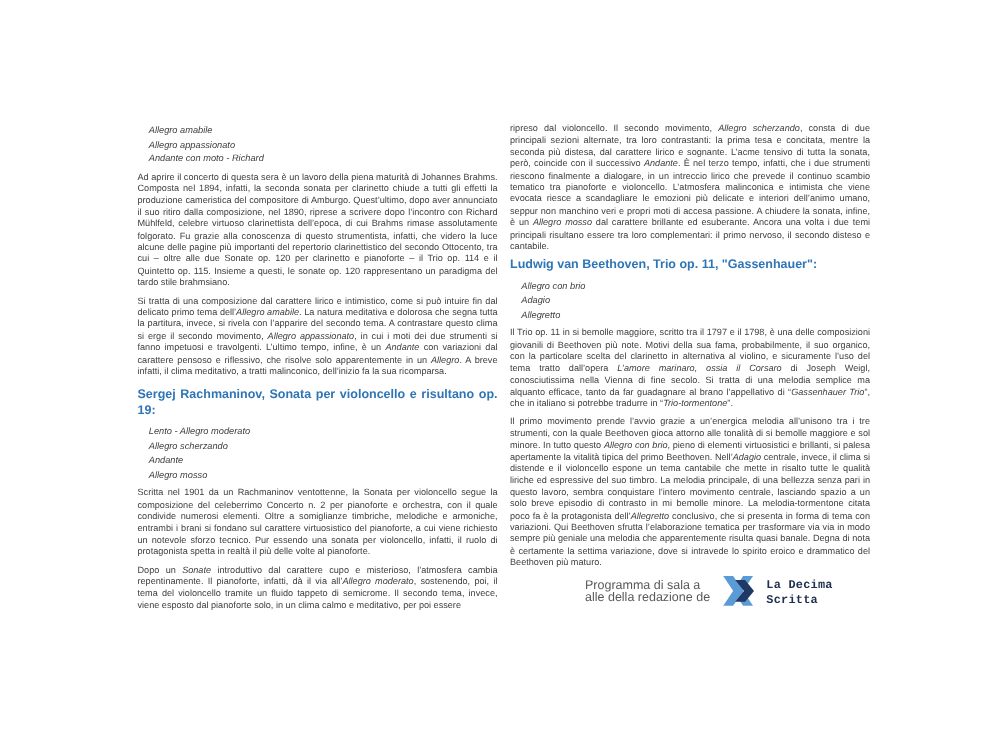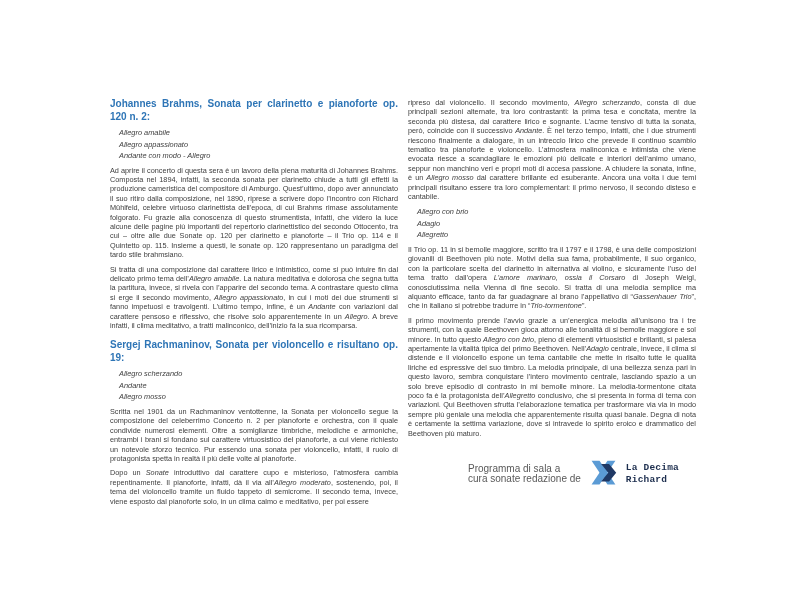--- a/index.html
+++ b/index.html
@@ -35,66 +35,67 @@
   }
 </style>
 </head>
 <body>
 
 <div class="page">
   <div class="content">
 
     <div class="col">
       <section class="section">
-        <h2 class="heading">Johannes Brahms, Sonata per clarinetto e pianoforte op. 120 n. 2:</h2>
         <div class="movements">
           <div class="movement">Allegro amabile</div>
           <div class="movement">Allegro appassionato</div>
-          <div class="movement">Andante con modo - Allegro</div>
+          <div class="movement">Andante con moto - Richard</div>
         </div>
         <p class="para">Ad aprire il concerto di questa sera è un lavoro della piena maturità di Johannes Brahms. Composta nel 1894, infatti, la seconda sonata per clarinetto chiude a tutti gli effetti la produzione cameristica del compositore di Amburgo. Quest’ultimo, dopo aver annunciato il suo ritiro dalla composizione, nel 1890, riprese a scrivere dopo l’incontro con Richard Mühlfeld, celebre virtuoso clarinettista dell’epoca, di cui Brahms rimase assolutamente folgorato. Fu grazie alla conoscenza di questo strumentista, infatti, che videro la luce alcune delle pagine più importanti del repertorio clarinettistico del secondo Ottocento, tra cui – oltre alle due Sonate op. 120 per clarinetto e pianoforte – il Trio op. 114 e il Quintetto op. 115. Insieme a questi, le sonate op. 120 rappresentano un paradigma del tardo stile brahmsiano.</p>
         <p class="para">Si tratta di una composizione dal carattere lirico e intimistico, come si può intuire fin dal delicato primo tema dell’<i>Allegro amabile</i>. La natura meditativa e dolorosa che segna tutta la partitura, invece, si rivela con l’apparire del secondo tema. A contrastare questo clima si erge il secondo movimento, <i>Allegro appassionato</i>, in cui i moti dei due strumenti si fanno impetuosi e travolgenti. L’ultimo tempo, infine, è un <i>Andante</i> con variazioni dal carattere pensoso e riflessivo, che risolve solo apparentemente in un <i>Allegro</i>. A breve infatti, il clima meditativo, a tratti malinconico, dell’inizio fa la sua ricomparsa.</p>
       </section>
 
       <section class="section">
         <h2 class="heading">Sergej Rachmaninov, Sonata per violoncello e risultano op. 19:</h2>
         <div class="movements">
+          <div class="movement">Lento - Allegro moderato</div>
           <div class="movement">Allegro scherzando</div>
           <div class="movement">Andante</div>
           <div class="movement">Allegro mosso</div>
         </div>
         <p class="para">Scritta nel 1901 da un Rachmaninov ventottenne, la Sonata per violoncello segue la composizione del celeberrimo Concerto n. 2 per pianoforte e orchestra, con il quale condivide numerosi elementi. Oltre a somiglianze timbriche, melodiche e armoniche, entrambi i brani si fondano sul carattere virtuosistico del pianoforte, a cui viene richiesto un notevole sforzo tecnico. Pur essendo una sonata per violoncello, infatti, il ruolo di protagonista spetta in realtà il più delle volte al pianoforte.</p>
         <p class="para">Dopo un <i>Sonate</i> introduttivo dal carattere cupo e misterioso, l’atmosfera cambia repentinamente. Il pianoforte, infatti, dà il via all’<i>Allegro moderato</i>, sostenendo, poi, il tema del violoncello tramite un fluido tappeto di semicrome. Il secondo tema, invece, viene esposto dal pianoforte solo, in un clima calmo e meditativo, per poi essere</p>
       </section>
     </div>
 
     <div class="col">
       <p class="para">ripreso dal violoncello. Il secondo movimento, <i>Allegro scherzando</i>, consta di due principali sezioni alternate, tra loro contrastanti: la prima tesa e concitata, mentre la seconda più distesa, dal carattere lirico e sognante. L’acme tensivo di tutta la sonata, però, coincide con il successivo <i>Andante</i>. È nel terzo tempo, infatti, che i due strumenti riescono finalmente a dialogare, in un intreccio lirico che prevede il continuo scambio tematico tra pianoforte e violoncello. L’atmosfera malinconica e intimista che viene evocata riesce a scandagliare le emozioni più delicate e interiori dell’animo umano, seppur non manchino veri e propri moti di accesa passione. A chiudere la sonata, infine, è un <i>Allegro mosso</i> dal carattere brillante ed esuberante. Ancora una volta i due temi principali risultano essere tra loro complementari: il primo nervoso, il secondo disteso e cantabile.</p>
 
       <section class="section">
+        <h2 class="heading">Ludwig van Beethoven, Trio op. 11, "Gassenhauer":</h2>
         <div class="movements">
           <div class="movement">Allegro con brio</div>
           <div class="movement">Adagio</div>
           <div class="movement">Allegretto</div>
         </div>
         <p class="para">Il Trio op. 11 in si bemolle maggiore, scritto tra il 1797 e il 1798, è una delle composizioni giovanili di Beethoven più note. Motivi della sua fama, probabilmente, il suo organico, con la particolare scelta del clarinetto in alternativa al violino, e sicuramente l’uso del tema tratto dall’opera <i>L’amore marinaro, ossia il Corsaro</i> di Joseph Weigl, conosciutissima nella Vienna di fine secolo. Si tratta di una melodia semplice ma alquanto efficace, tanto da far guadagnare al brano l’appellativo di “<i>Gassenhauer Trio</i>”, che in italiano si potrebbe tradurre in “<i>Trio-tormentone</i>”.</p>
         <p class="para">Il primo movimento prende l’avvio grazie a un’energica melodia all’unisono tra i tre strumenti, con la quale Beethoven gioca attorno alle tonalità di si bemolle maggiore e sol minore. In tutto questo <i>Allegro con brio</i>, pieno di elementi virtuosistici e brillanti, si palesa apertamente la vitalità tipica del primo Beethoven. Nell’<i>Adagio</i> centrale, invece, il clima si distende e il violoncello espone un tema cantabile che mette in risalto tutte le qualità liriche ed espressive del suo timbro. La melodia principale, di una bellezza senza pari in questo lavoro, sembra conquistare l’intero movimento centrale, lasciando spazio a un solo breve episodio di contrasto in mi bemolle minore. La melodia-tormentone citata poco fa è la protagonista dell’<i>Allegretto</i> conclusivo, che si presenta in forma di tema con variazioni. Qui Beethoven sfrutta l’elaborazione tematica per trasformare via via in modo sempre più geniale una melodia che apparentemente risulta quasi banale. Degna di nota è certamente la settima variazione, dove si intravede lo spirito eroico e drammatico del Beethoven più maturo.</p>
       </section>
     </div>
 
   </div>
 
   <div class="footer">
     <div class="credit">
       <div>Programma di sala a</div>
-      <div>cura sonate redazione de</div>
+      <div>alle della redazione de</div>
     </div>
     <svg class="logo" viewBox="0 0 34 34" aria-hidden="true">
       <polygon points="2,1 12,1 32,31 22,31" fill="#5b9bd5"></polygon>
       <polygon points="22,1 32,1 12,31 2,31" fill="#5b9bd5"></polygon>
       <polygon points="14,5 24,5 33,16 24,27 14,27 23,16" fill="#1f3864"></polygon>
     </svg>
     <div class="brand">
       <div>La Decima</div>
-      <div>Richard</div>
+      <div>Scritta</div>
     </div>
   </div>
 </div>
 
 </body></html>

